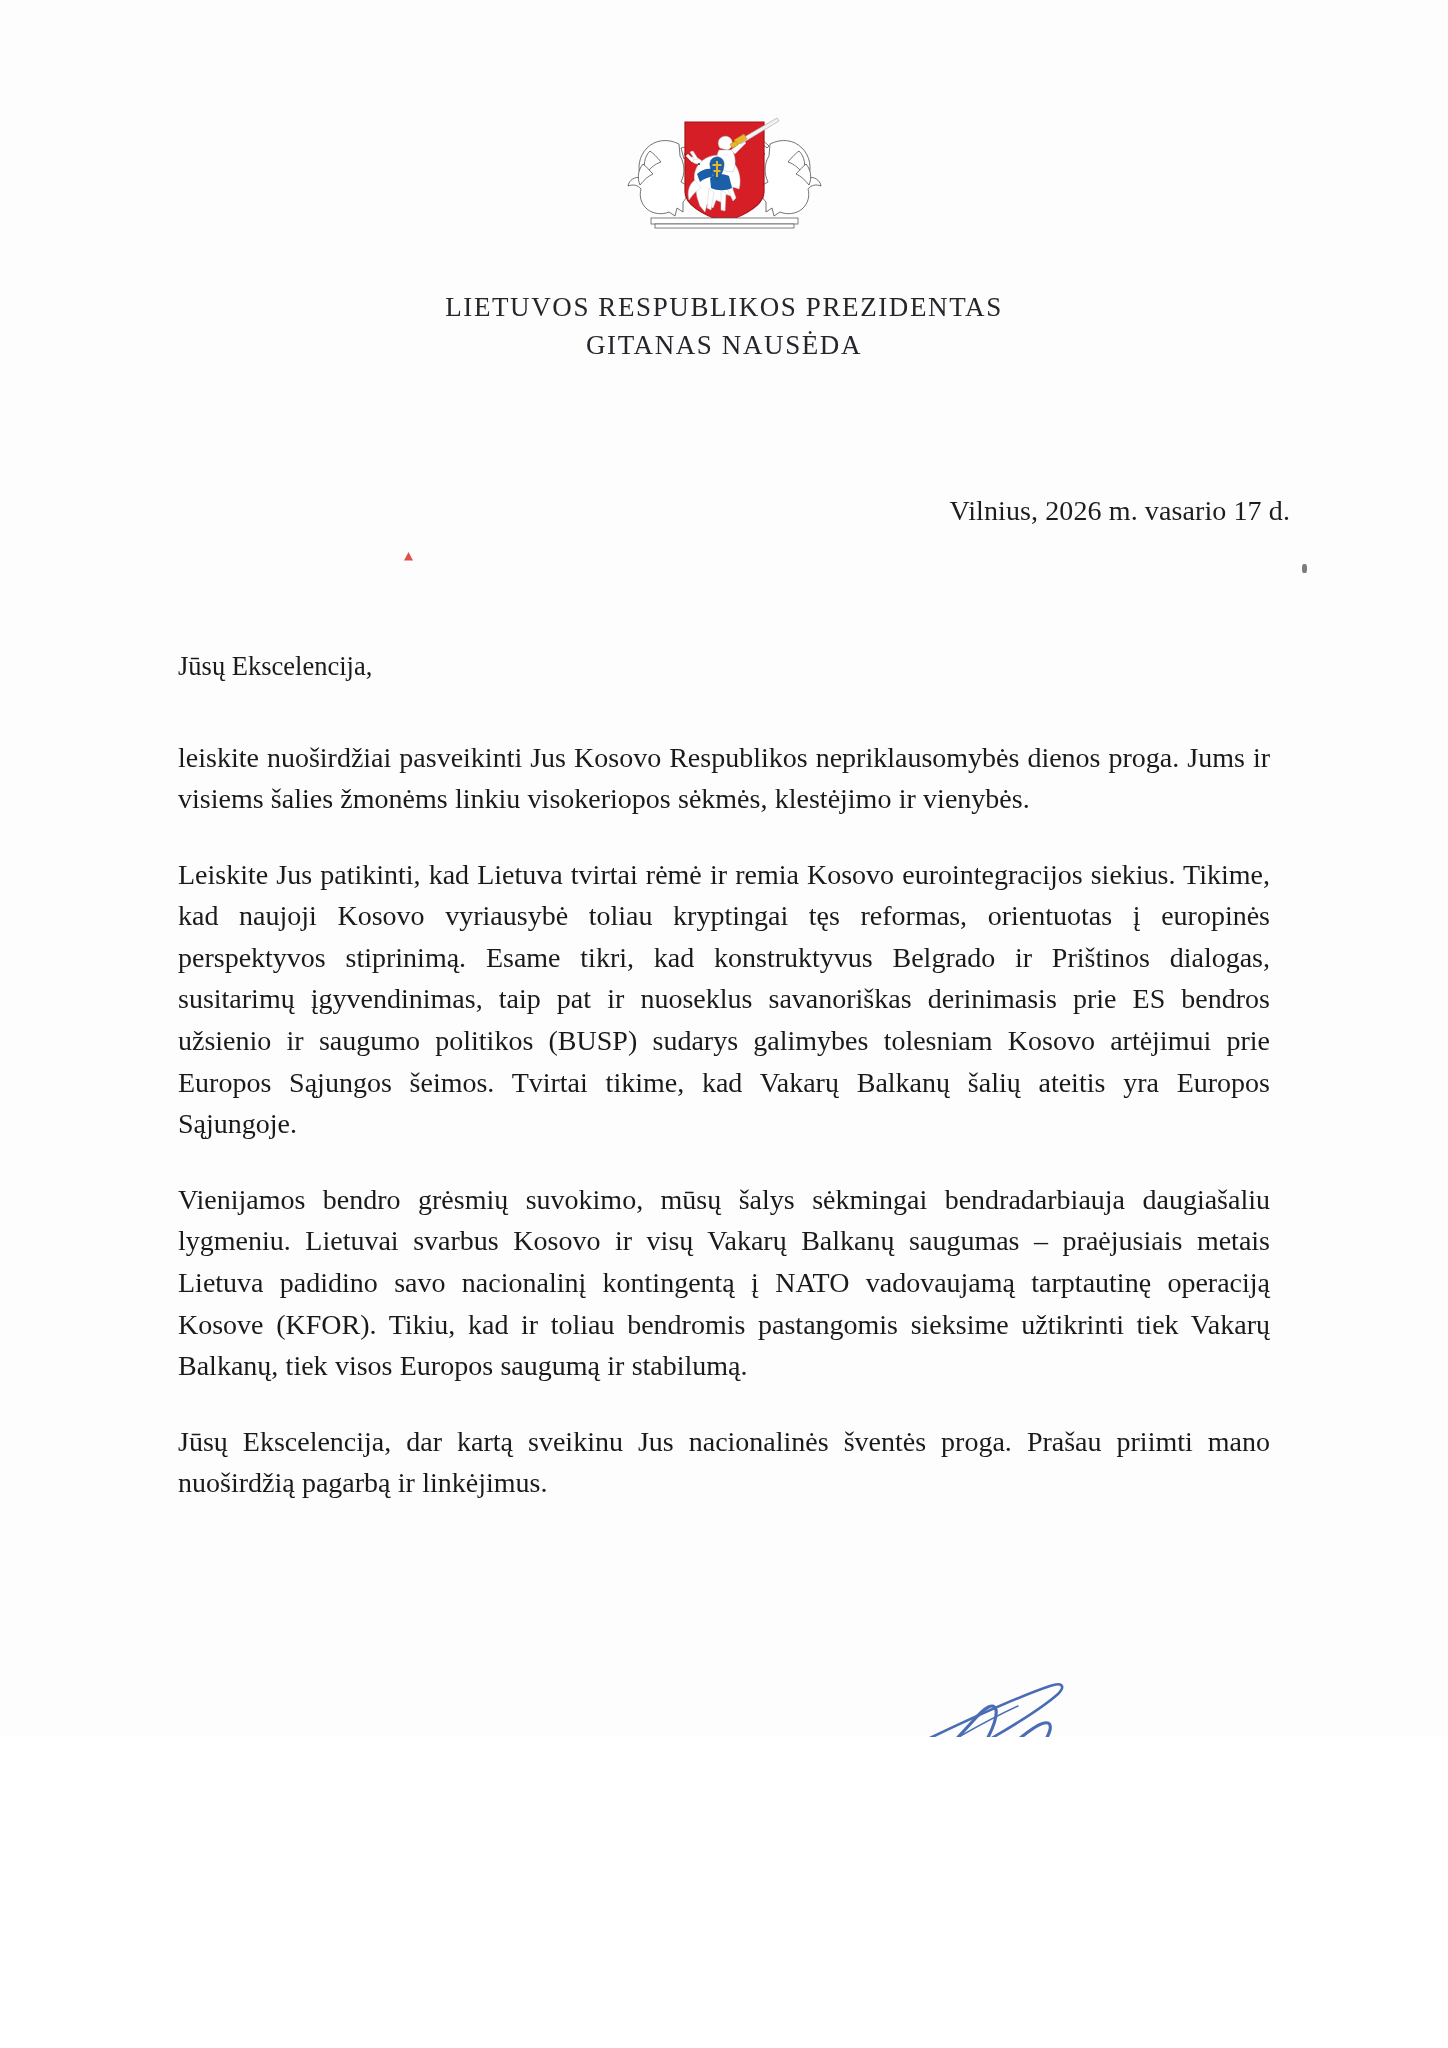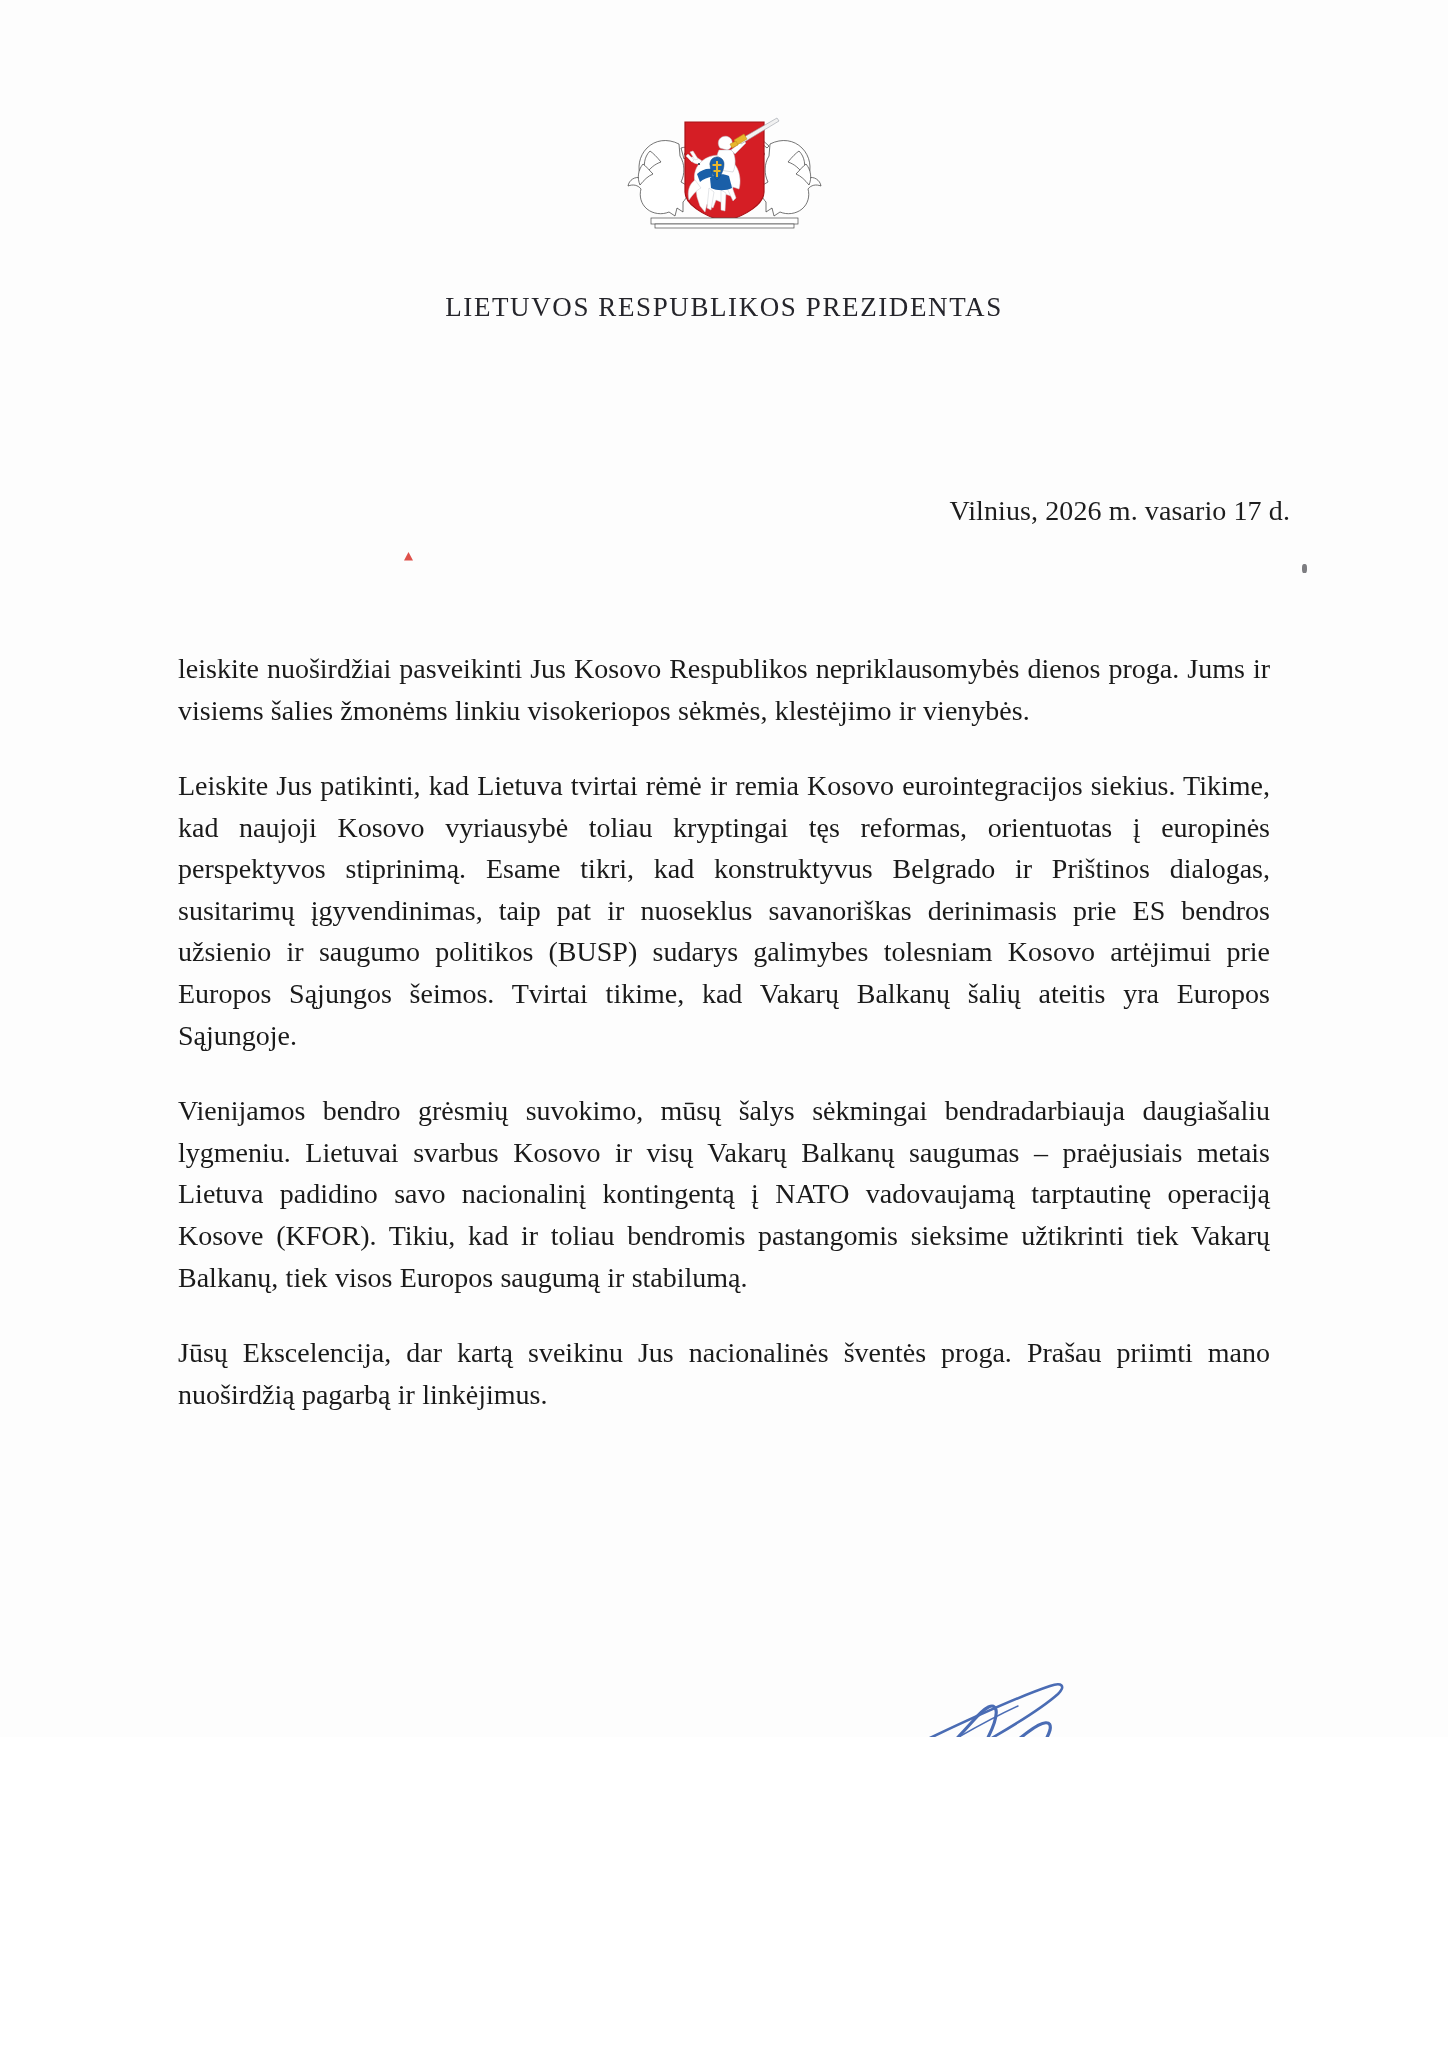--- a/index.html
+++ b/index.html
@@ -204,28 +204,30 @@
 
       <g fill="#ffffff" stroke="#4a4a4a" stroke-width="0.7">
         <rect x="34" y="114" width="147" height="6"></rect>
         <rect x="38" y="120" width="139" height="4"></rect>
       </g>
     </svg>
   </div>
 
   <div class="letterhead">
     <div class="line1">LIETUVOS RESPUBLIKOS PREZIDENTAS</div>
+    <div class="line2">GITANAS NAUSĖDA</div>
   </div>
 
   <div class="speck-red"></div>
   <div class="speck-gray"></div>
 
   <div class="date-line">Vilnius, 2026 m. vasario 17 d.</div>
 
   <div class="body-block">
+    <div class="salutation">Jūsų Ekscelencija,</div>
     <p class="para">leiskite nuoširdžiai pasveikinti Jus Kosovo Respublikos nepriklausomybės dienos proga. Jums ir visiems šalies žmonėms linkiu visokeriopos sėkmės, klestėjimo ir vienybės.</p>
     <p class="para">Leiskite Jus patikinti, kad Lietuva tvirtai rėmė ir remia Kosovo eurointegracijos siekius. Tikime, kad naujoji Kosovo vyriausybė toliau kryptingai tęs reformas, orientuotas į europinės perspektyvos stiprinimą. Esame tikri, kad konstruktyvus Belgrado ir Prištinos dialogas, susitarimų įgyvendinimas, taip pat ir nuoseklus savanoriškas derinimasis prie ES bendros užsienio ir saugumo politikos (BUSP) sudarys galimybes tolesniam Kosovo artėjimui prie Europos Sąjungos šeimos. Tvirtai tikime, kad Vakarų Balkanų šalių ateitis yra Europos Sąjungoje.</p>
     <p class="para">Vienijamos bendro grėsmių suvokimo, mūsų šalys sėkmingai bendradarbiauja daugiašaliu lygmeniu. Lietuvai svarbus Kosovo ir visų Vakarų Balkanų saugumas – praėjusiais metais Lietuva padidino savo nacionalinį kontingentą į NATO vadovaujamą tarptautinę operaciją Kosove (KFOR). Tikiu, kad ir toliau bendromis pastangomis sieksime užtikrinti tiek Vakarų Balkanų, tiek visos Europos saugumą ir stabilumą.</p>
     <p class="para">Jūsų Ekscelencija, dar kartą sveikinu Jus nacionalinės šventės proga. Prašau priimti mano nuoširdžią pagarbą ir linkėjimus.</p>
   </div>
 
   <div class="signature">
     <svg viewBox="0 0 720 310">
       <g fill="none" stroke="#4a6cb4" stroke-linecap="round" stroke-linejoin="round">
 

